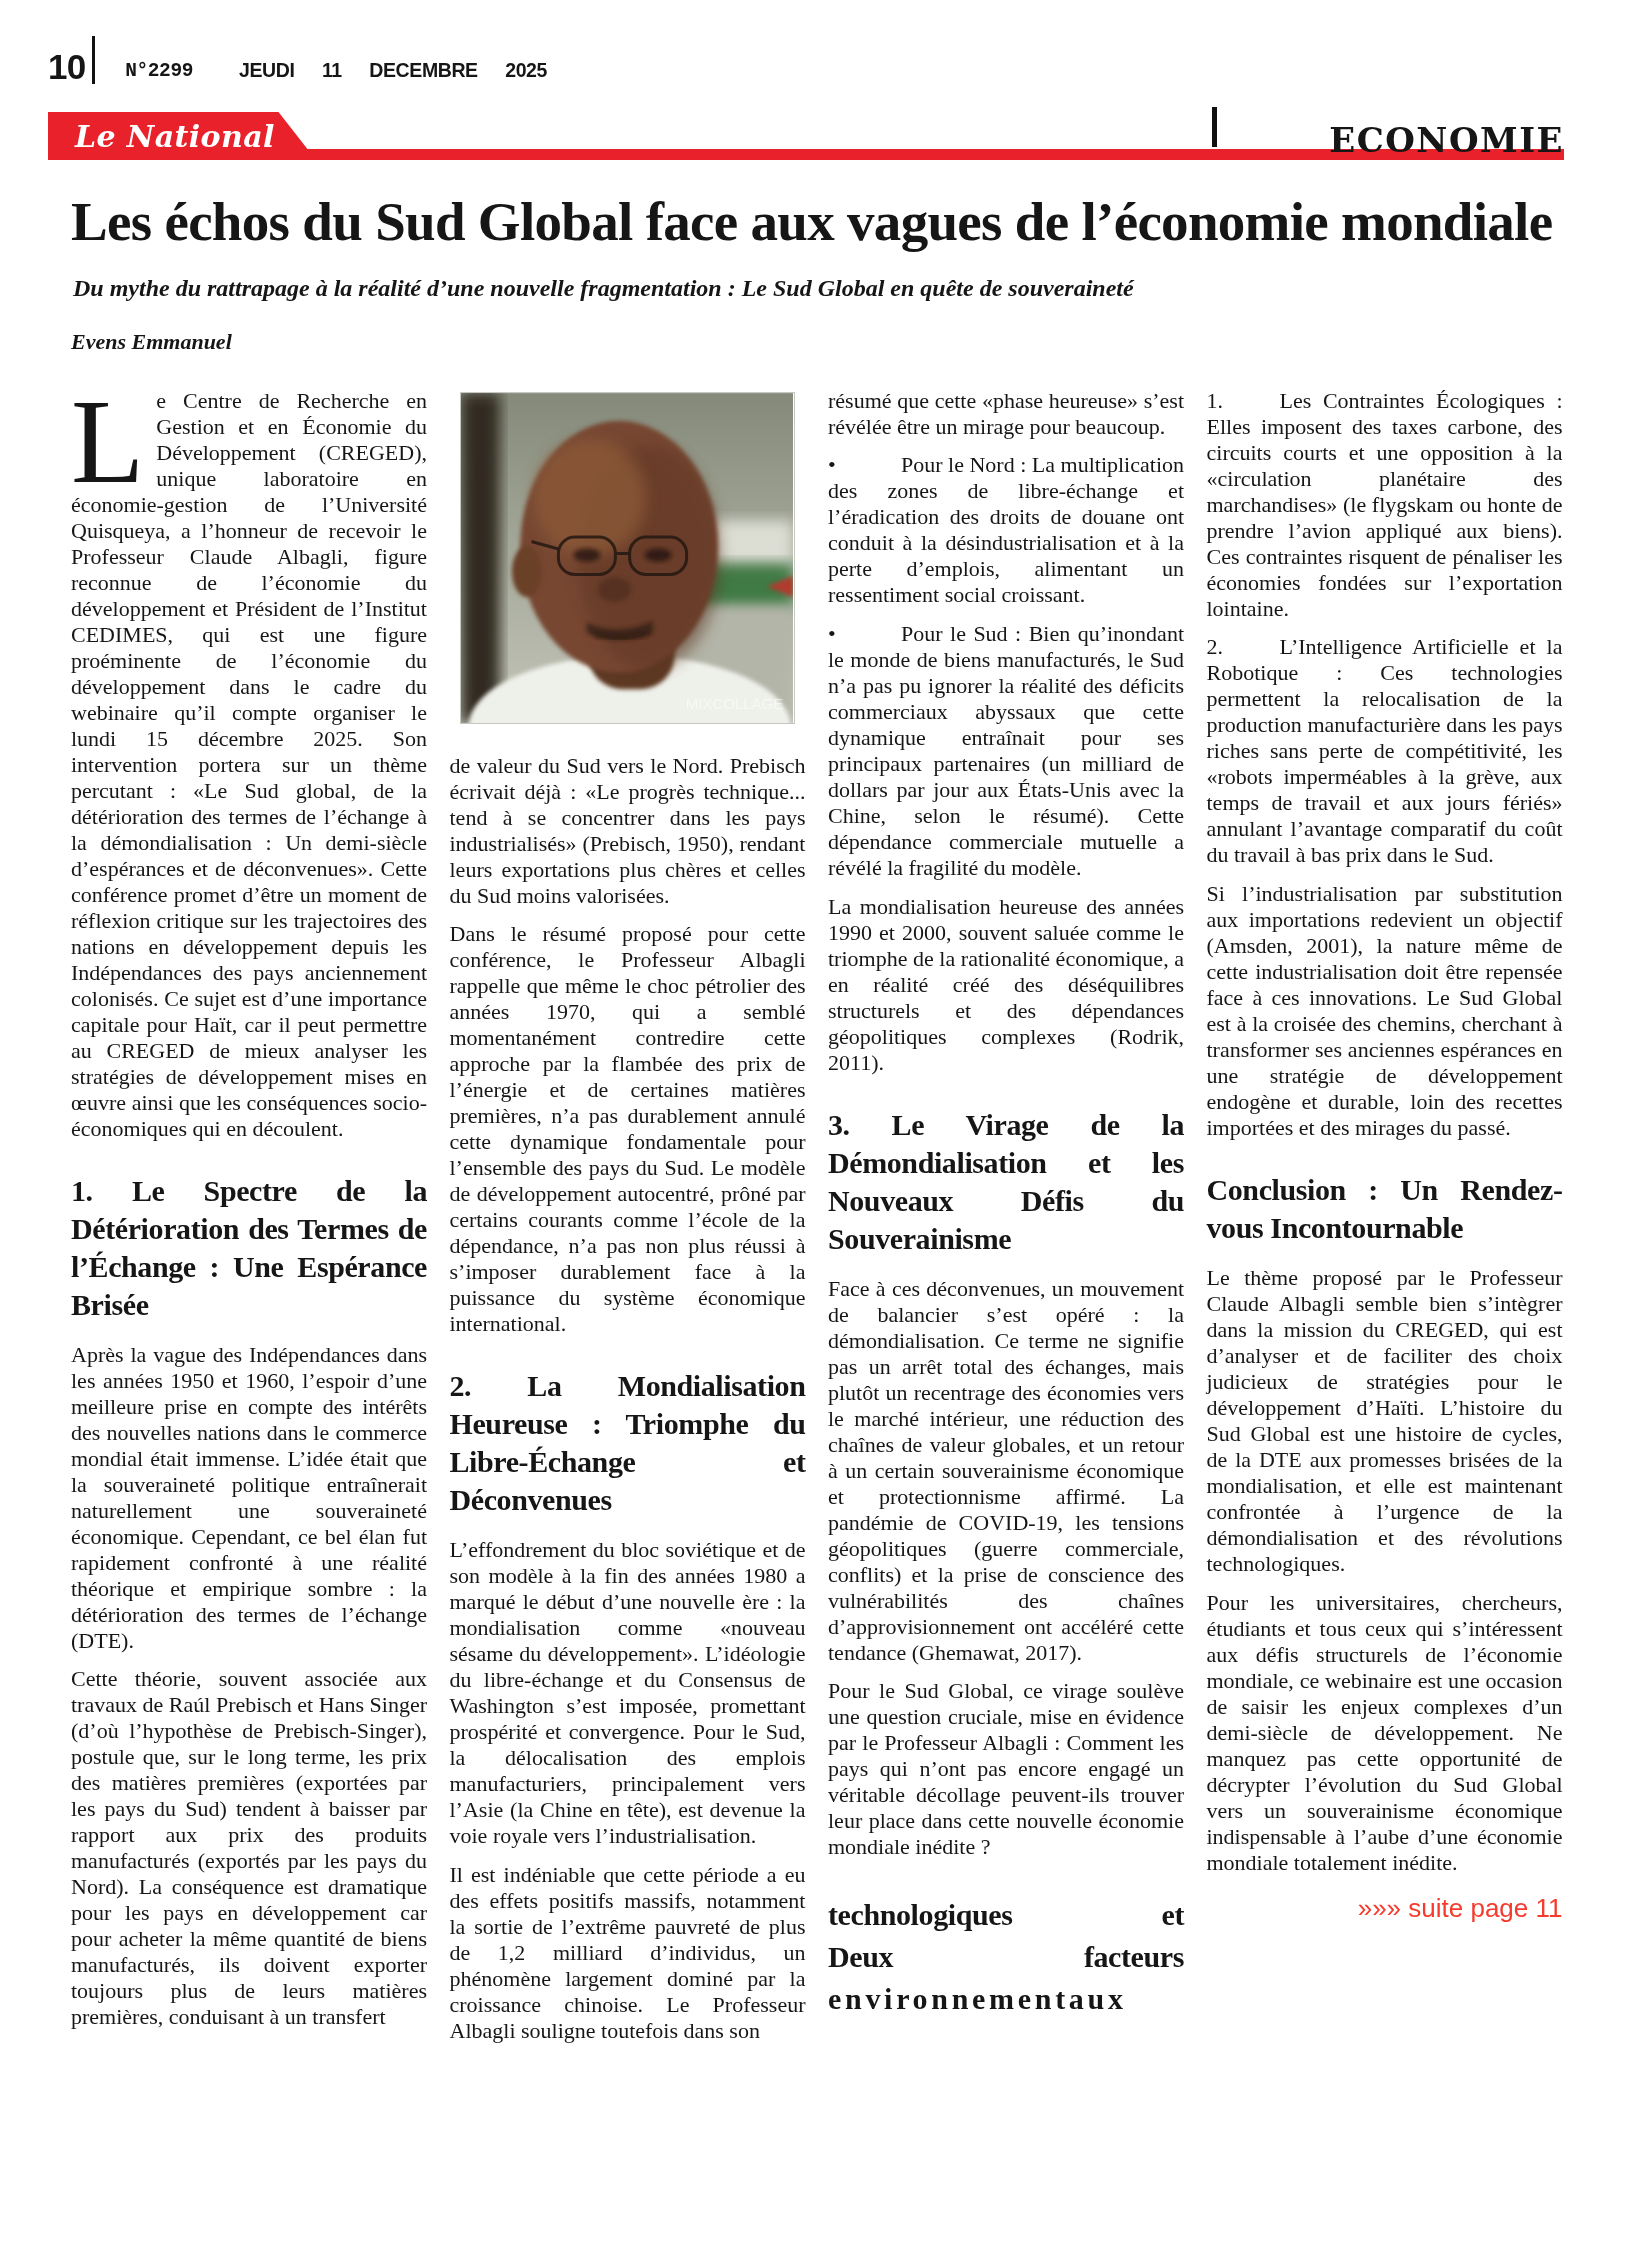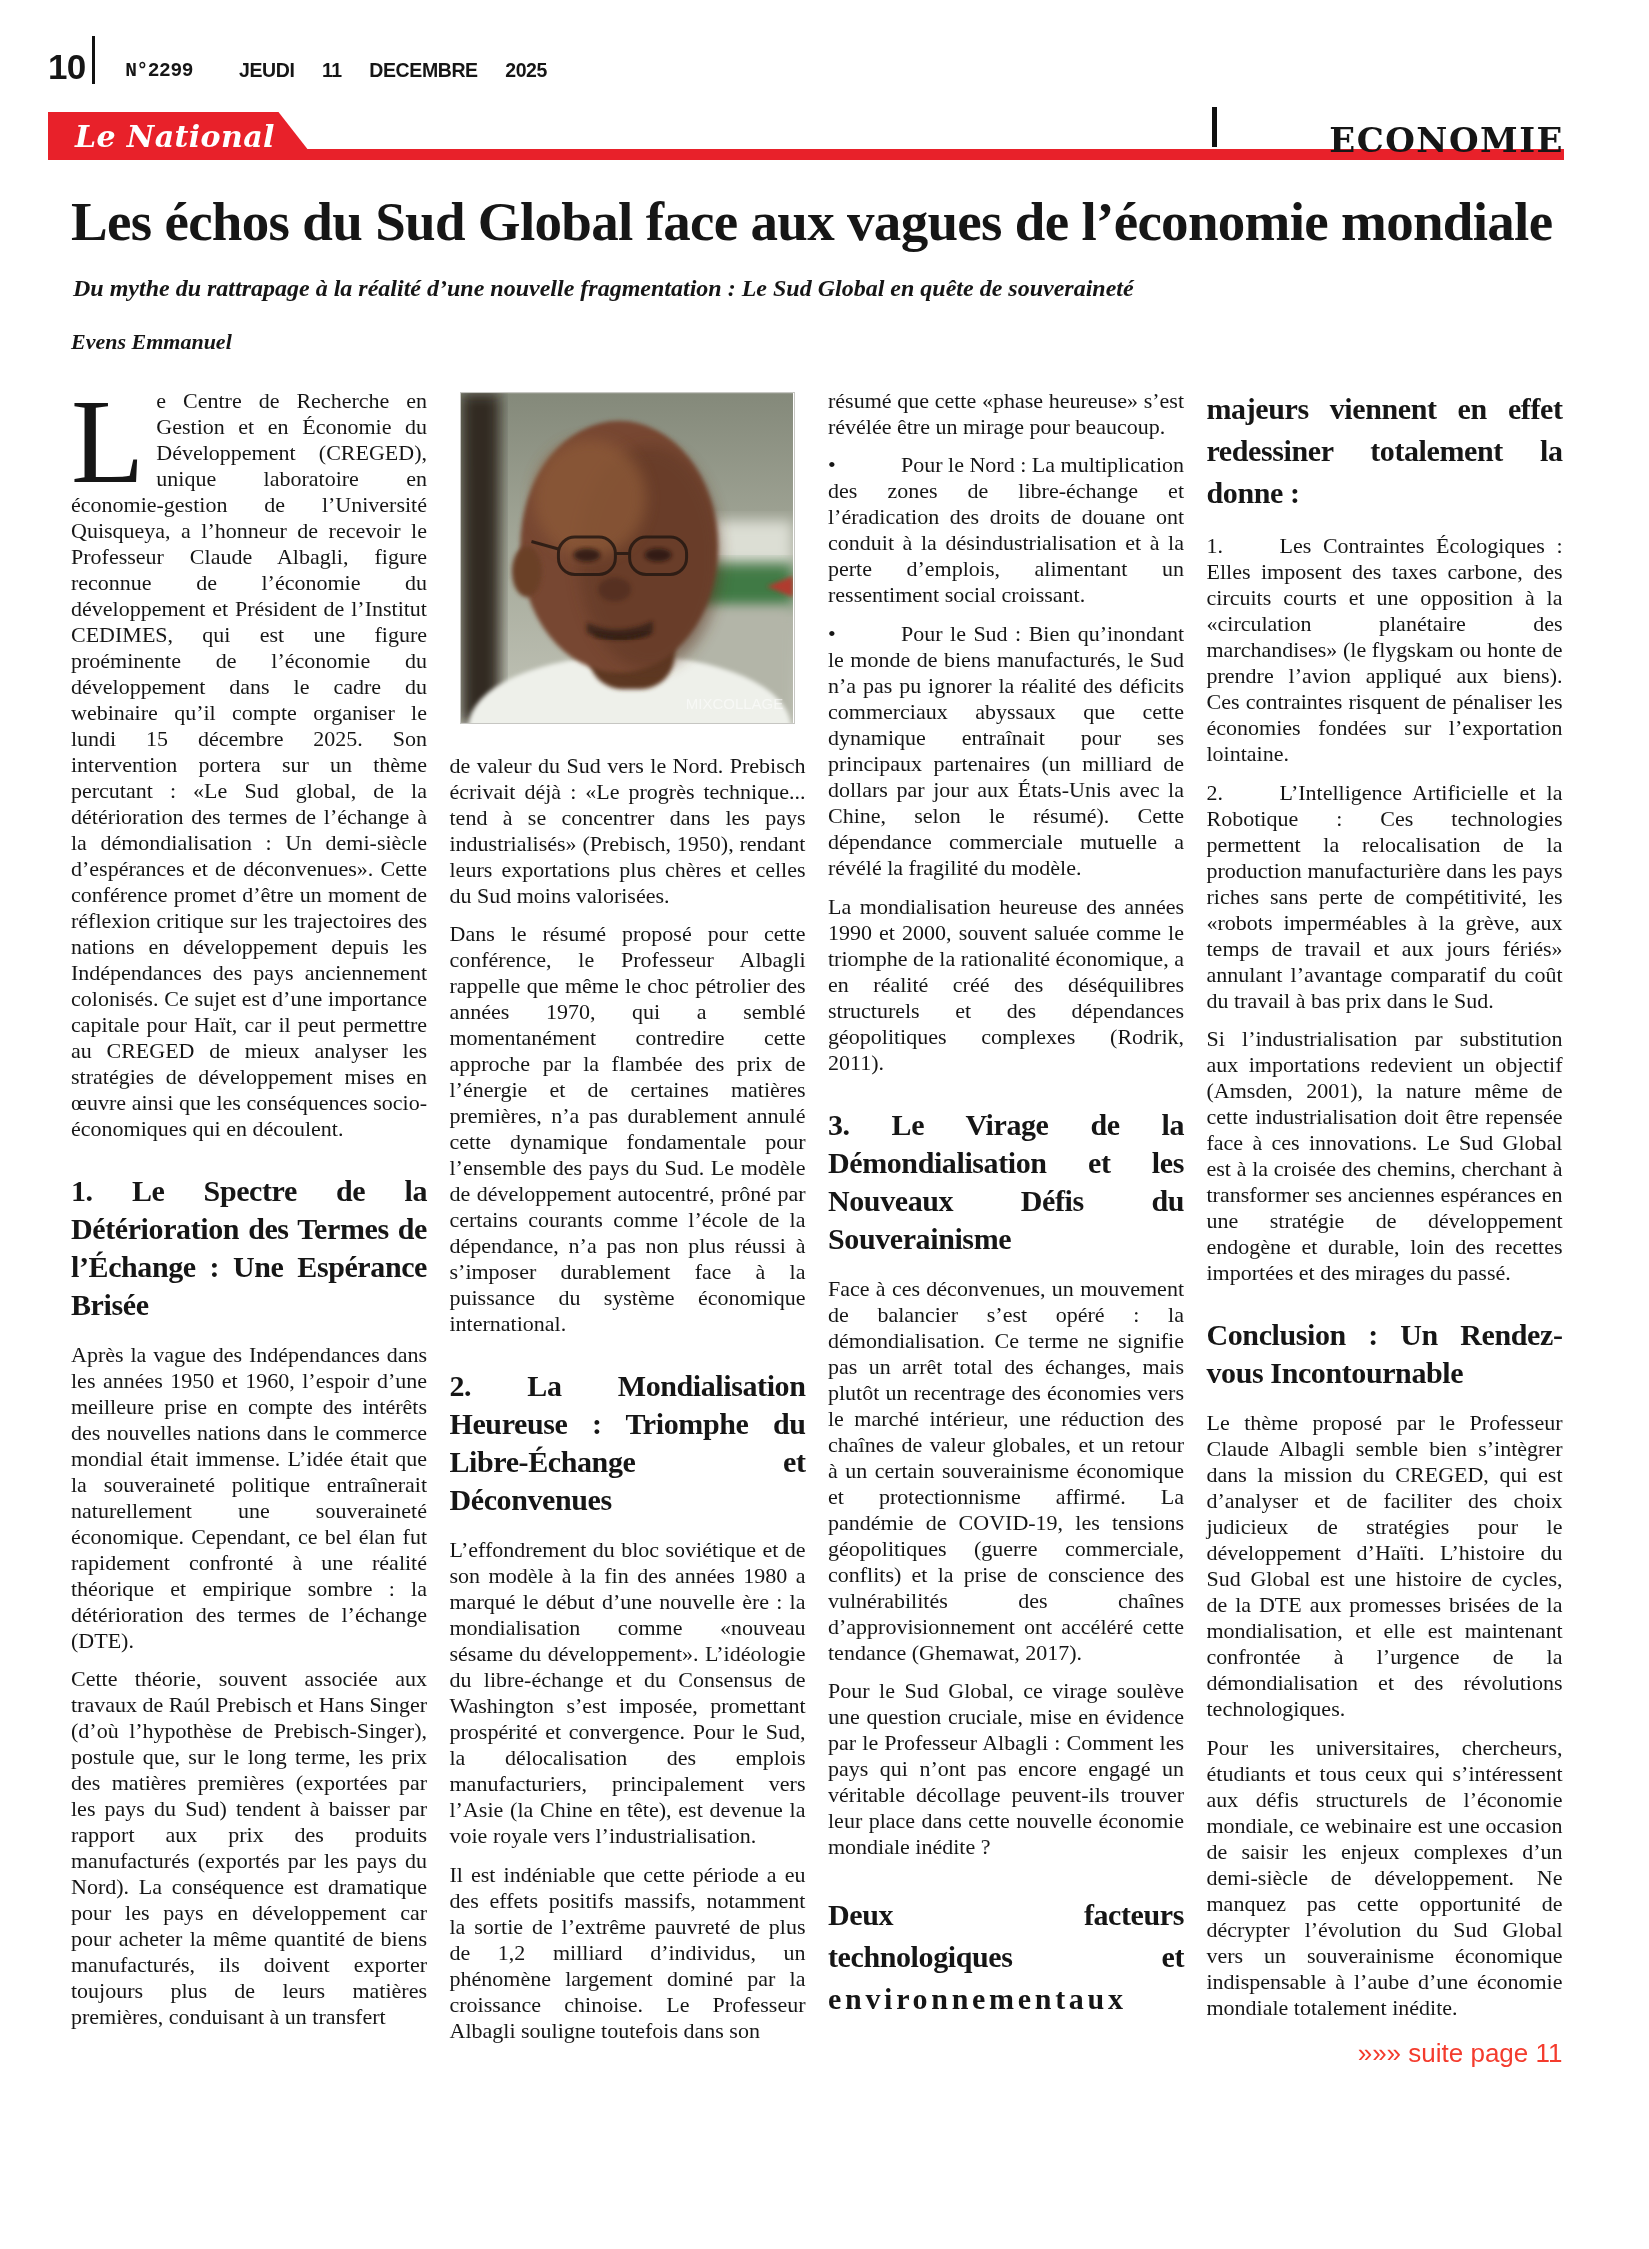--- a/index.html
+++ b/index.html
@@ -129,28 +129,27 @@
 
     <div class="col">
       <p class="bt">résumé que cette «phase heureuse» s’est révélée être un mirage pour beaucoup.</p>
       <p class="bt"><span class="tab">•</span><span>Pour le Nord : La multiplication des zones de libre-échange et l’éradication des droits de douane ont conduit à la désindustrialisation et à la perte d’emplois, alimentant un ressentiment social croissant.</span></p>
       <p class="bt"><span class="tab">•</span><span>Pour le Sud : Bien qu’inondant le monde de biens manufacturés, le Sud n’a pas pu ignorer la réalité des déficits commerciaux abyssaux que cette dynamique entraînait pour ses principaux partenaires (un milliard de dollars par jour aux États-Unis avec la Chine, selon le résumé). Cette dépendance commerciale mutuelle a révélé la fragilité du modèle.</span></p>
       <p class="bt">La mondialisation heureuse des années 1990 et 2000, souvent saluée comme le triomphe de la rationalité économique, a en réalité créé des déséquilibres structurels et des dépendances géopolitiques complexes (Rodrik, 2011).</p>
       <h2>3. Le Virage de la Démondialisation et les Nouveaux Défis du Souverainisme</h2>
       <p class="bt">Face à ces déconvenues, un mouvement de balancier s’est opéré : la démondialisation. Ce terme ne signifie pas un arrêt total des échanges, mais plutôt un recentrage des économies vers le marché intérieur, une réduction des chaînes de valeur globales, et un retour à un certain souverainisme économique et protectionnisme affirmé. La pandémie de COVID-19, les tensions géopolitiques (guerre commerciale, conflits) et la prise de conscience des vulnérabilités des chaînes d’approvisionnement ont accéléré cette tendance (Ghemawat, 2017).</p>
       <p class="bt">Pour le Sud Global, ce virage soulève une question cruciale, mise en évidence par le Professeur Albagli : Comment les pays qui n’ont pas encore engagé un véritable décollage peuvent-ils trouver leur place dans cette nouvelle économie mondiale inédite ?</p>
       <div class="h-deux">
+        <div class="jline">technologiques et</div>
         <div class="jline">Deux facteurs</div>
-        <div class="jline">technologiques et</div>
         <div class="spread">environnementaux</div>
       </div>
     </div>
 
     <div class="col">
-      <div class="h2-lead">majeurs viennent en effet redessiner totalement la donne :</div>
       <p class="bt"><span class="tab">1.</span><span>Les Contraintes Écologiques : Elles imposent des taxes carbone, des circuits courts et une opposition à la «circulation planétaire des marchandises» (le flygskam ou honte de prendre l’avion appliqué aux biens). Ces contraintes risquent de pénaliser les économies fondées sur l’exportation lointaine.</span></p>
       <p class="bt"><span class="tab">2.</span><span>L’Intelligence Artificielle et la Robotique : Ces technologies permettent la relocalisation de la production manufacturière dans les pays riches sans perte de compétitivité, les «robots imperméables à la grève, aux temps de travail et aux jours fériés» annulant l’avantage comparatif du coût du travail à bas prix dans le Sud.</span></p>
       <p class="bt">Si l’industrialisation par substitution aux importations redevient un objectif (Amsden, 2001), la nature même de cette industrialisation doit être repensée face à ces innovations. Le Sud Global est à la croisée des chemins, cherchant à transformer ses anciennes espérances en une stratégie de développement endogène et durable, loin des recettes importées et des mirages du passé.</p>
       <h2>Conclusion : Un Rendez-vous Incontournable</h2>
       <p class="bt">Le thème proposé par le Professeur Claude Albagli semble bien s’intègrer dans la mission du CREGED, qui est d’analyser et de faciliter des choix judicieux de stratégies pour le développement d’Haïti. L’histoire du Sud Global est une histoire de cycles, de la DTE aux promesses brisées de la mondialisation, et elle est maintenant confrontée à l’urgence de la démondialisation et des révolutions technologiques.</p>
       <p class="bt">Pour les universitaires, chercheurs, étudiants et tous ceux qui s’intéressent aux défis structurels de l’économie mondiale, ce webinaire est une occasion de saisir les enjeux complexes d’un demi-siècle de développement. Ne manquez pas cette opportunité de décrypter l’évolution du Sud Global vers un souverainisme économique indispensable à l’aube d’une économie mondiale totalement inédite.</p>
       <div class="suite">»»» suite page  11</div>
     </div>
 
   </div>

